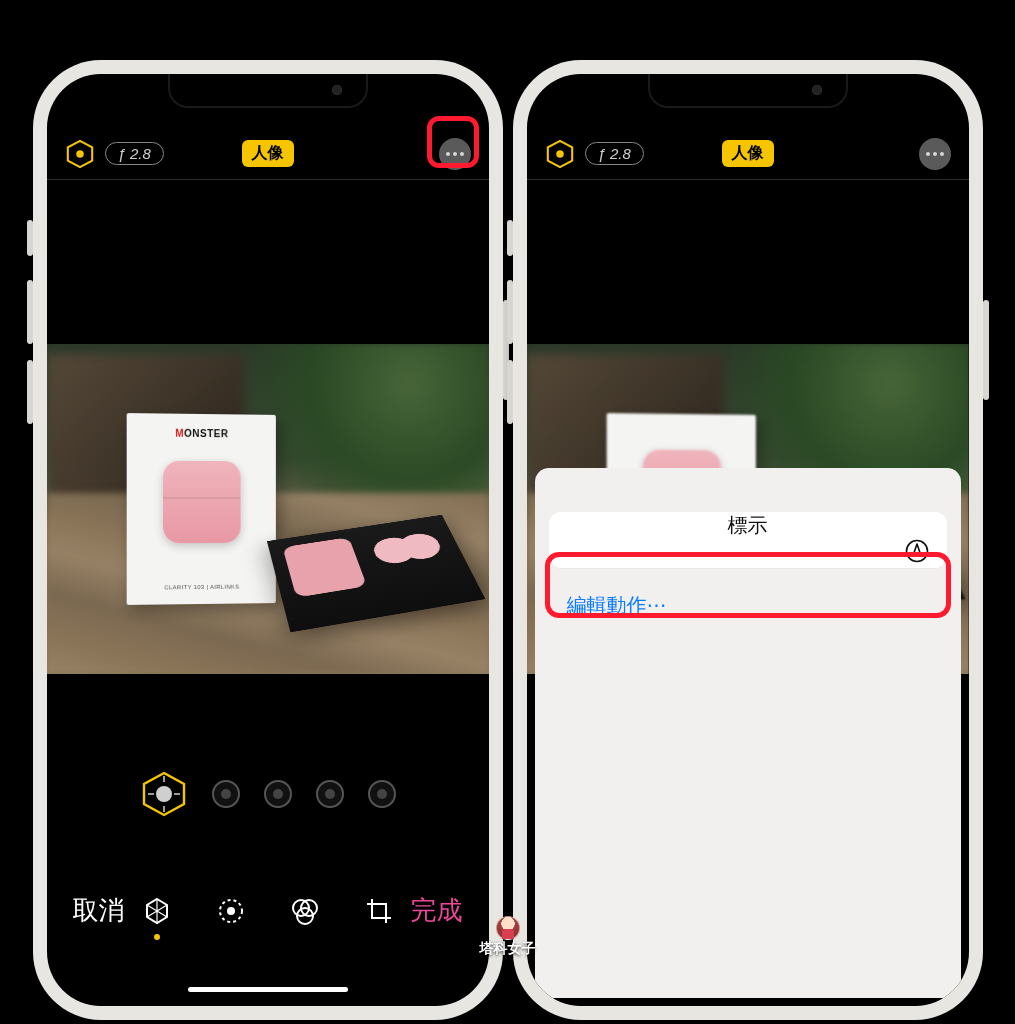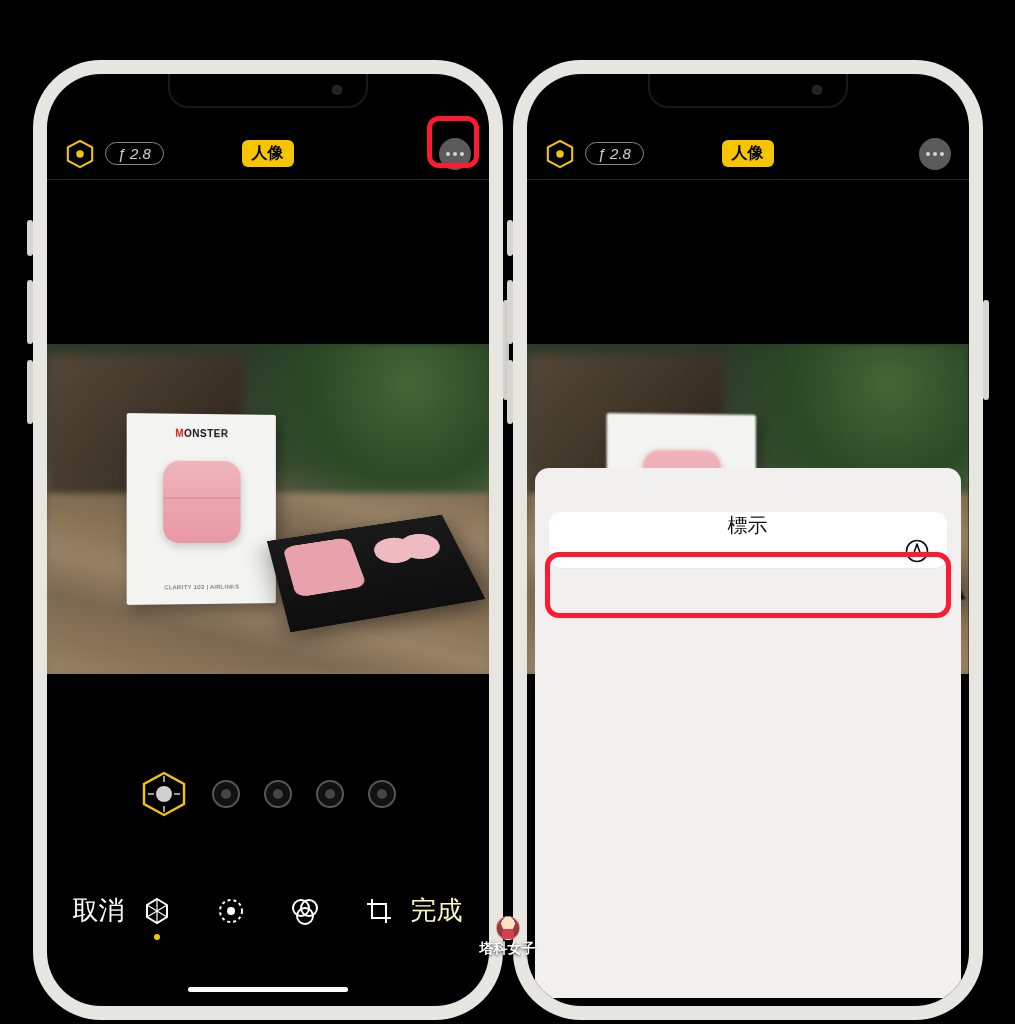--- a/index.html
+++ b/index.html
@@ -190,21 +190,21 @@
   .tool.active::after { content:""; position:absolute; bottom:-12px; left:50%; transform:translateX(-50%);
     width:6px; height:6px; border-radius:50%; background:#f7c500; }
 
   .footer {
     position:absolute; bottom:78px; left:0; right:0;
     display:flex; align-items:center; justify-content:space-between;
     padding: 0 26px;
     pointer-events:none;
   }
   .footer span { color:#fff; font-size:26px; pointer-events:auto;}
-  .footer .done { color:#fef9c3; }
+  .footer .done { color:#ec4899; }
 
   .home-ind {
     position:absolute; bottom:14px; left:50%; transform:translateX(-50%);
     width:160px; height:5px; border-radius:3px; background:#fff;
   }
 
   
   .sheet {
     position:absolute; left:8px; right:8px; bottom:8px;
     height:530px;
@@ -417,20 +417,21 @@
       <div class="sheet">
 
         <div class="sheet-row">
           <span>標示</span>
           <svg class="markup-ic" viewBox="0 0 24 24">
               <circle cx="12" cy="12" r="10.5" fill="none" stroke="#111" stroke-width="1.6"></circle>
               <path d="M12 5l3.2 9.2c.3.9-.6 1.7-1.5 1.3L12 14l-1.7 1.5c-.9.4-1.8-.4-1.5-1.3L12 5z" fill="none" stroke="#111" stroke-width="1.6" stroke-linejoin="round"></path>
             </svg>
         </div>
 
+        <div class="sheet-link">編輯動作⋯</div>
 
         <div class="sheet-highlight"></div>
       </div>
 
       <div class="home-ind" style="background:#222"></div>
     </div>
   </div>
 
 </div>
 

